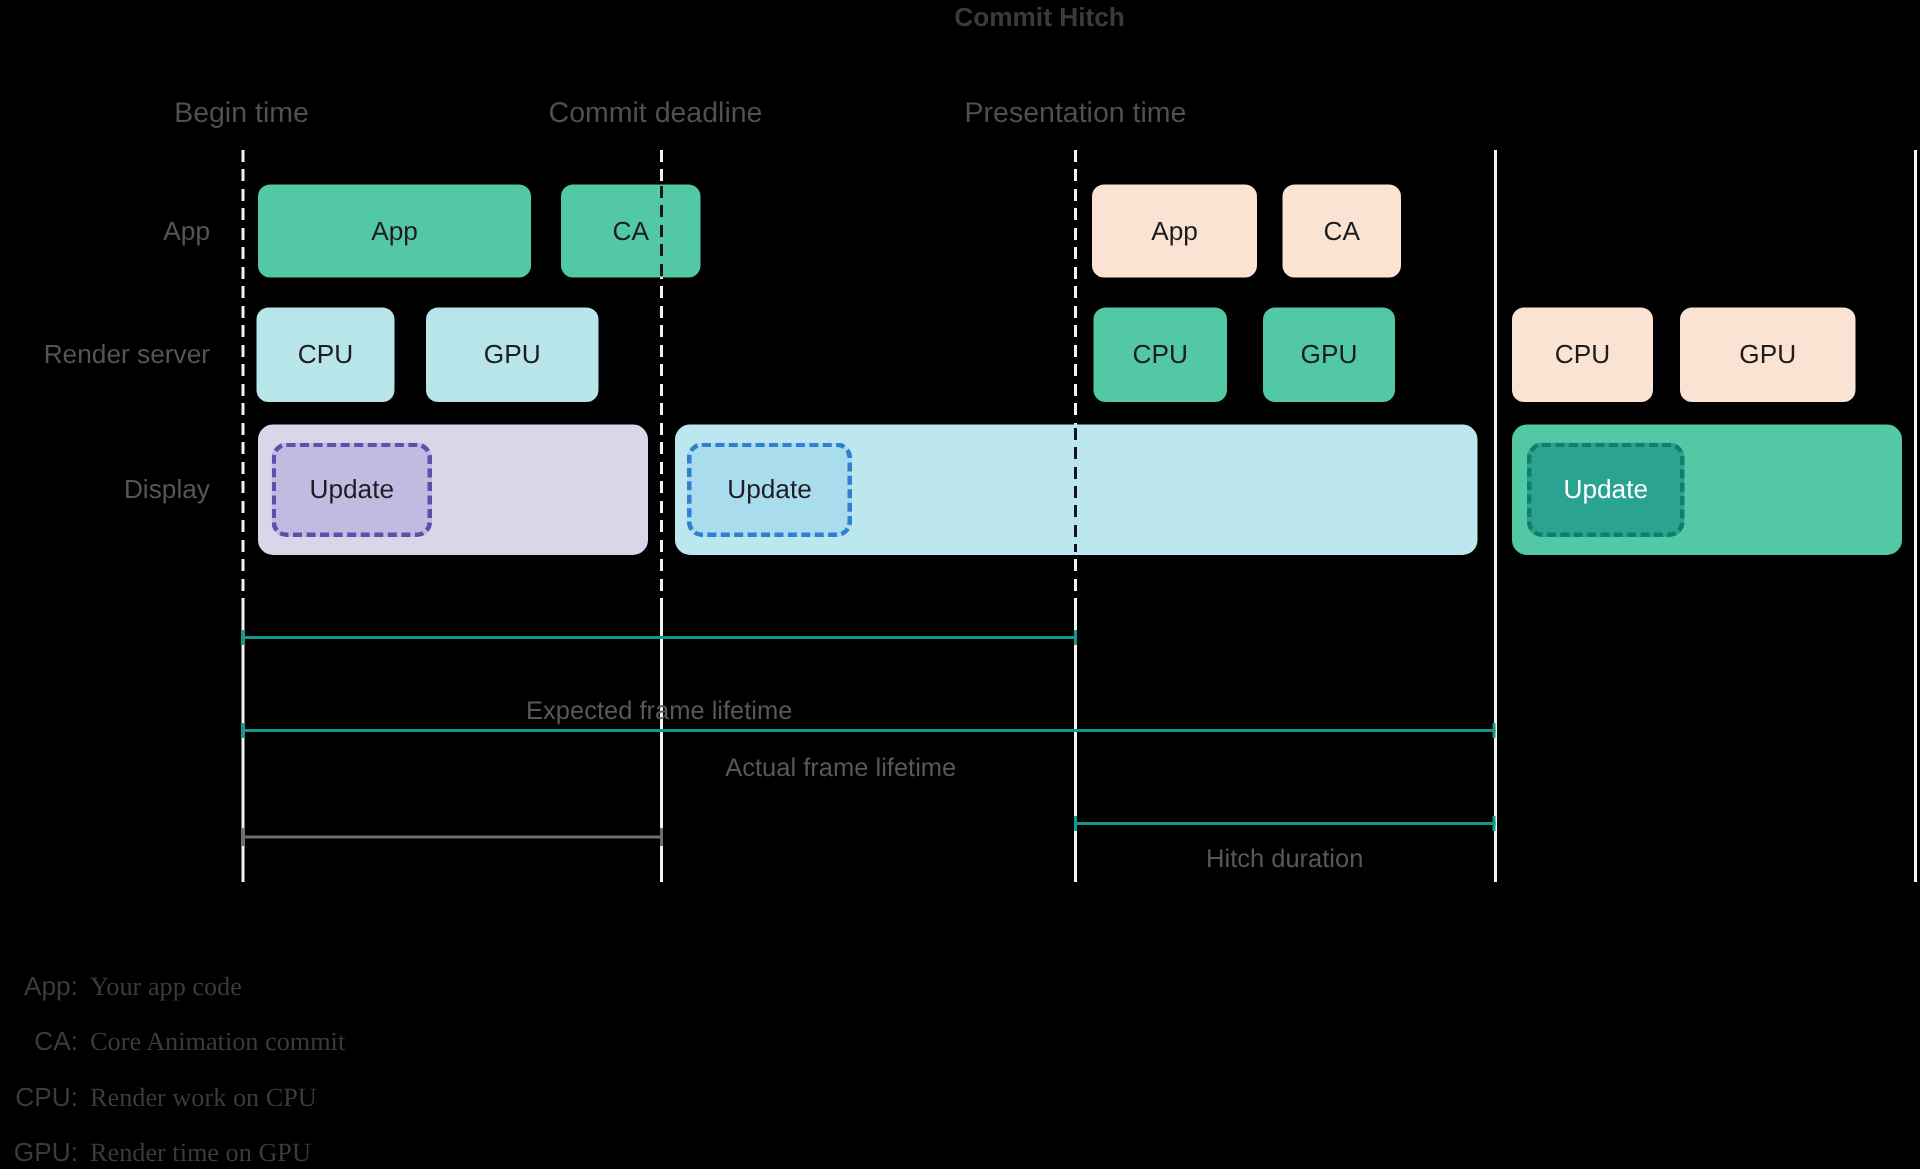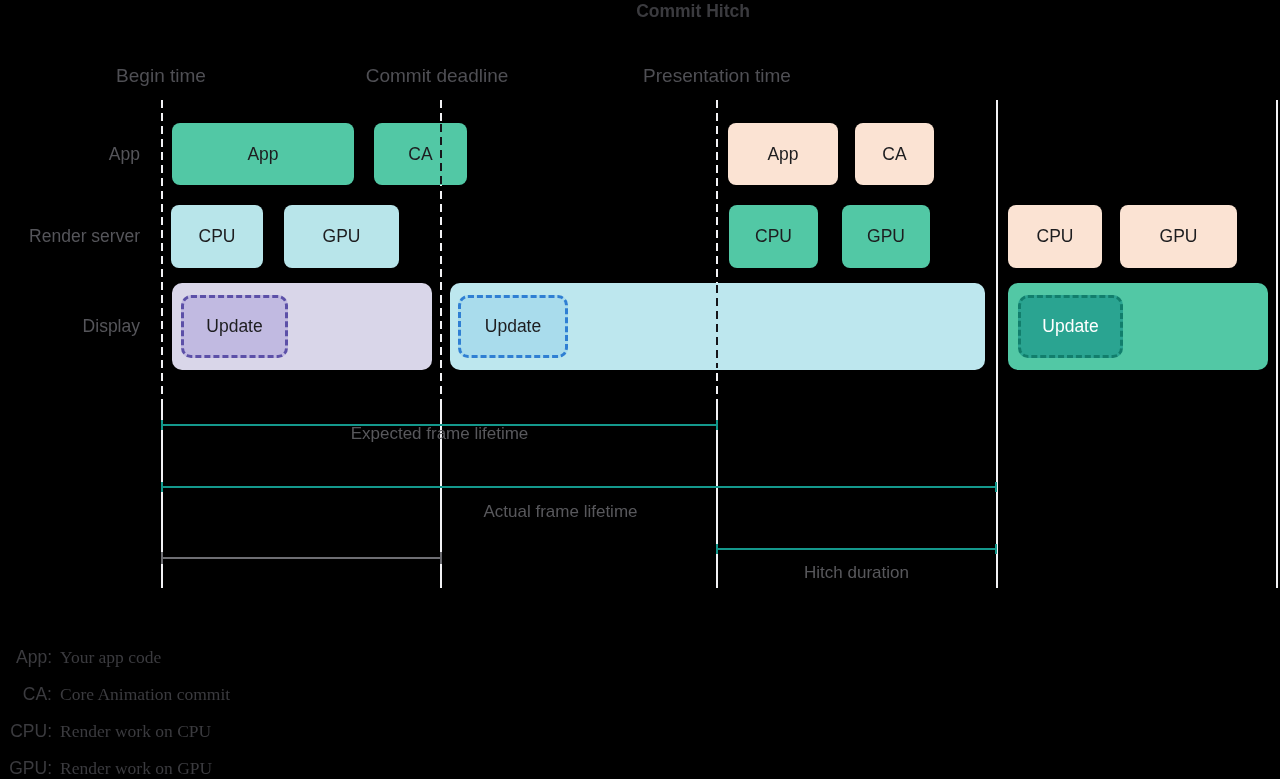--- a/index.html
+++ b/index.html
@@ -86,21 +86,21 @@
   <div class="container c-green" style="left:1008px;width:260px;">
     <div class="update u-teal" style="left:10px;top:12px;width:105px;height:63px;">Update</div>
   </div>
 
   <div class="vline dash-dark" style="left:440px;top:124px;height:60px;"></div>
   <div class="vline dash-dark" style="left:716px;top:285px;height:83px;"></div>
 
   <div class="mline" style="left:161px;top:424px;width:557px;"></div>
   <div class="tick" style="left:161px;top:420px;"></div>
   <div class="tick" style="left:716px;top:420px;"></div>
-  <div class="m-label" style="left:161px;top:424px;width:557px;">Expected frame lifetime</div>
+  <div class="m-label" style="left:161px;top:464px;width:557px;">Expected frame lifetime</div>
 
   <div class="mline" style="left:161px;top:486px;width:836px;"></div>
   <div class="tick" style="left:161px;top:482px;"></div>
   <div class="tick" style="left:995px;top:482px;"></div>
   <div class="m-label" style="left:161px;top:502px;width:799px;">Actual frame lifetime</div>
 
   <div class="mline gray" style="left:161px;top:557px;width:281px;"></div>
   <div class="tick gray" style="left:161px;top:552px;"></div>
   <div class="tick gray" style="left:440px;top:552px;"></div>
 
@@ -112,16 +112,16 @@
   <div class="legend-row" style="top:647px;">
     <span class="legend-term">App:</span><span class="legend-desc">Your app code</span>
   </div>
   <div class="legend-row" style="top:684px;">
     <span class="legend-term">CA:</span><span class="legend-desc">Core Animation commit</span>
   </div>
   <div class="legend-row" style="top:721px;">
     <span class="legend-term">CPU:</span><span class="legend-desc">Render work on CPU</span>
   </div>
   <div class="legend-row" style="top:758px;">
-    <span class="legend-term">GPU:</span><span class="legend-desc">Render work on GPU</span>
+    <span class="legend-term">GPU:</span><span class="legend-desc">Render time on GPU</span>
   </div>
 
 </div>
 
 </body></html>

